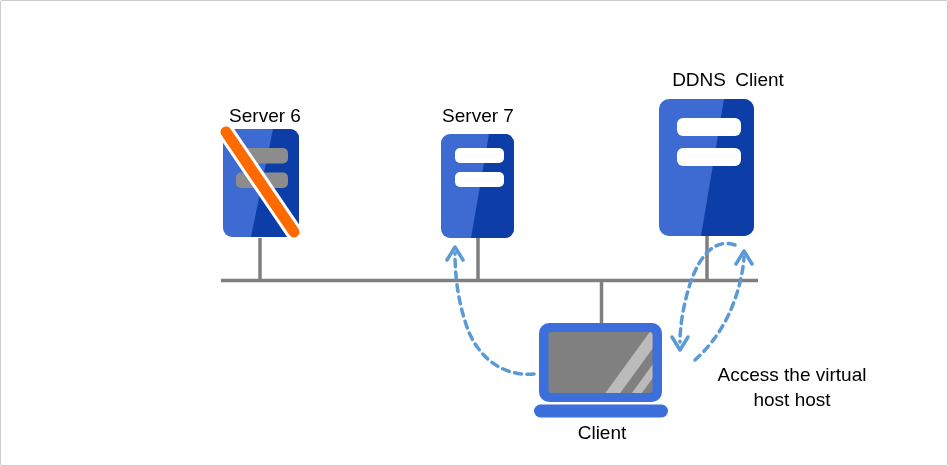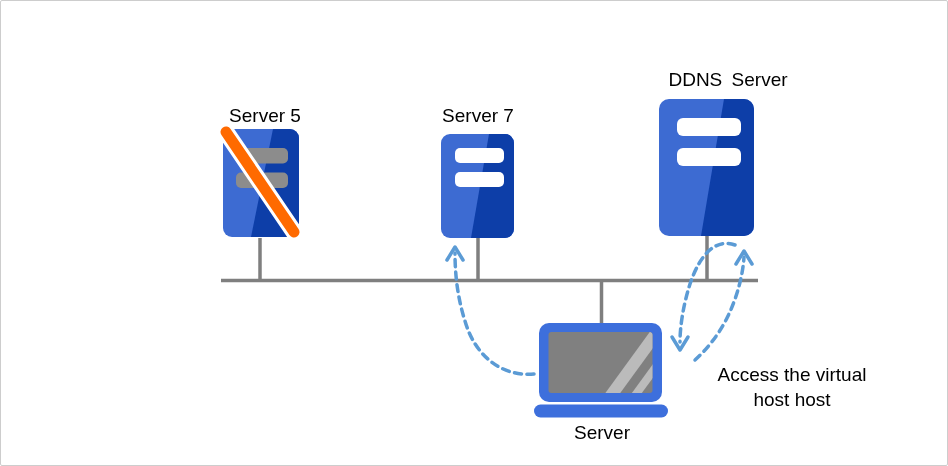--- a/index.html
+++ b/index.html
@@ -114,22 +114,22 @@
     <g>
       <path class="arrow dash" d="M694 359 C705 349 717 335 726 317 C737 295 742 272 743 256"></path>
       <path class="arrow" d="M735 263 L743 250 L751 263"></path>
     </g>
     <g>
       <path class="arrow dash" d="M734 244 C715 237 699 253 689 283 C682 305 679 326 679 341"></path>
       <path class="arrow" d="M671 336 L679 349 L687 336"></path>
     </g>
   </svg>
 
-  <div class="lbl" style="left:189px;top:102px;width:150px;">Server 5</div>
+  <div class="lbl" style="left:189px;top:102px;width:150px;">Server 6</div>
 
   <div class="lbl" style="left:402px;top:102px;width:150px;">Server 7</div>
 
-  <div class="lbl ddns" style="left:647px;top:66px;width:160px;">DDNS Server</div>
+  <div class="lbl ddns" style="left:647px;top:66px;width:160px;">DDNS Client</div>
 
-  <div class="lbl" style="left:526px;top:419px;width:150px;">Server</div>
+  <div class="lbl" style="left:526px;top:419px;width:150px;">Client</div>
 
   <div class="lbl wrap" style="left:701px;top:361px;width:180px;">Access the virtual host host</div>
 </div>
 
 </body></html>

